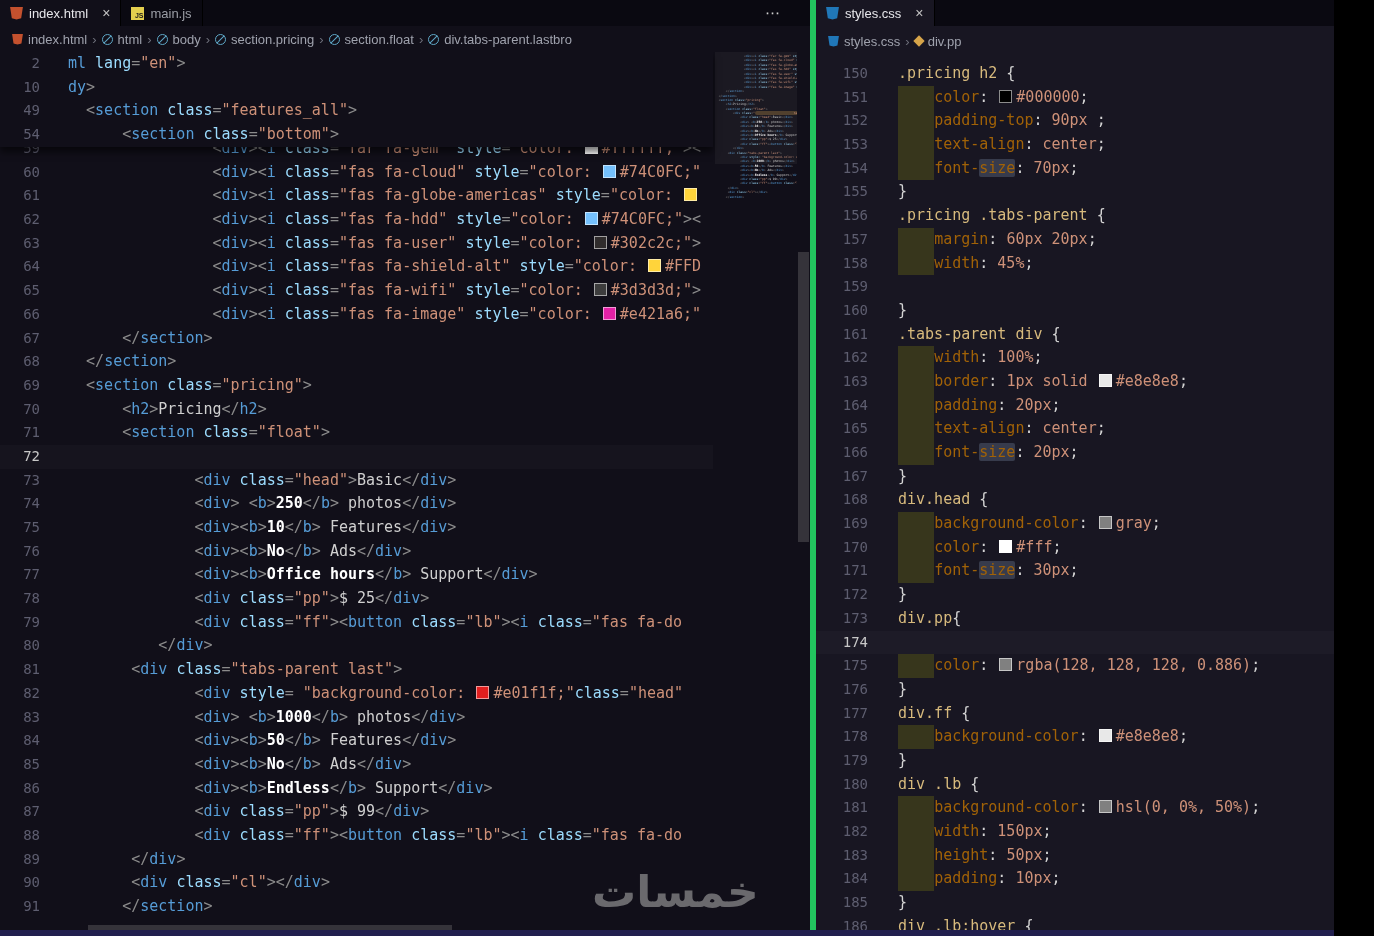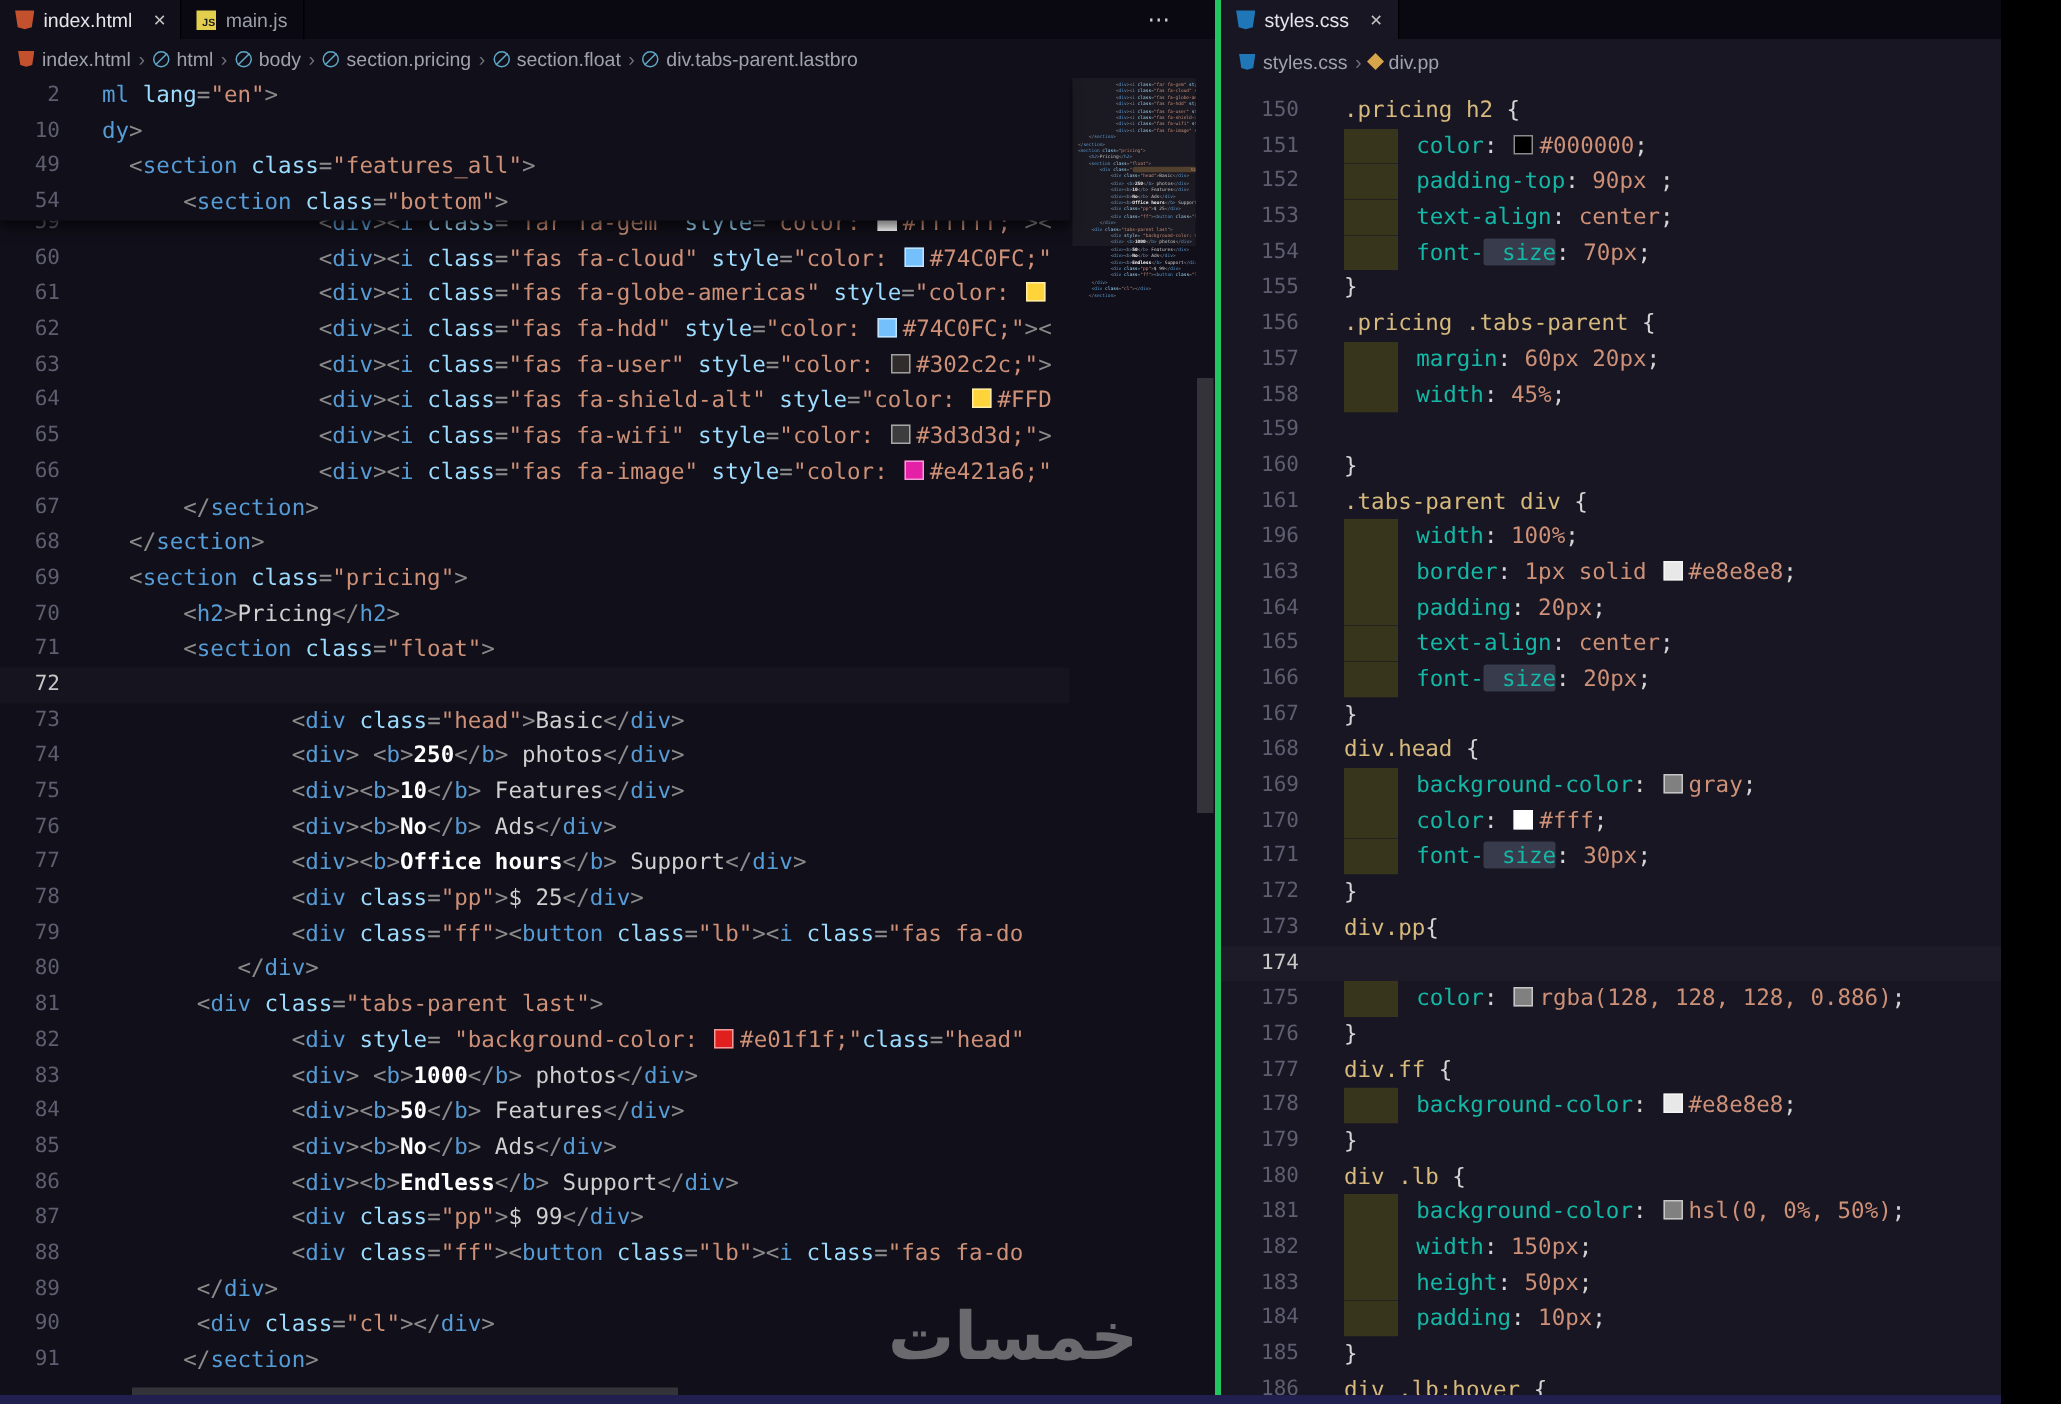--- a/index.html
+++ b/index.html
@@ -2,21 +2,21 @@
 <html><head>
 <meta charset="utf-8">
 <style>
   html,body{margin:0;padding:0;background:#000;}
   .window{position:relative;width:1334px;height:936px;background:#0b0a12;overflow:hidden;
           font-family:"Liberation Sans",sans-serif;}
 
   
   .group{position:absolute;top:0;height:936px;}
   .group-left{left:0;width:810px;}
-  .group-right{left:810px;width:564px;border-left:4px solid #22c55e;box-sizing:border-box;}
+  .group-right{left:810px;width:564px;border-left:6px solid #22c55e;box-sizing:border-box;}
 
   
   .tabbar{height:26px;background:#0a0911;display:flex;align-items:stretch;}
   .tab{display:flex;align-items:center;gap:6px;padding:0 10px;font-size:13px;color:#9b9ea6;
        background:#0a0911;border-right:1px solid #000;cursor:pointer;white-space:nowrap;}
   .group-left .tab.active{background:#110f19;color:#e6e6ea;}
   .group-right .tab.active{background:#181622;color:#e6e6ea;}
   .tab .close{margin-left:8px;font-size:14px;color:#c5c5c5;}
   .actions{margin-left:auto;display:flex;align-items:center;padding-right:28px;color:#cfcfcf;font-size:15px;letter-spacing:2px;}
 
@@ -59,21 +59,21 @@
   .codearea{position:absolute;top:85px;left:0;right:97px;}
 
   
   .c-p{color:#8b8b8b;}
   .c-t{color:#569cd6;}
   .c-a{color:#9cdcfe;}
   .c-s{color:#ce9178;}
   .c-x{color:#d0d0d0;}
   .c-b{color:#ffffff;font-weight:bold;}
   .c-sel{color:#d7ba7d;}
-  .c-pr{color:#14b8a6;padding-left:12px;}
+  .c-pr{color:#a16207;}
   .c-v{color:#ce9178;}
   .c-n{color:#d4d4d4;}
   .c-h{background:rgba(120,140,165,.32);border-radius:2px;}
   .c-hb{background:rgba(175,130,60,.38);border-radius:2px;padding-left:39px;}
   .c-ind{display:inline-block;height:23.7px;background:#37361c;vertical-align:top;}
   .sw{display:inline-block;width:11px;height:11px;border:1px solid rgba(255,255,255,.55);
       margin:0 4px 0 2px;vertical-align:-1px;}
 
   
   .minimap{position:absolute;top:2px;right:13px;width:82px;height:260px;overflow:hidden;z-index:6;}
@@ -254,21 +254,21 @@
         <div class="row"><span class="ln">152</span><span class="code"><span class="c-ind">    </span><span class="c-pr">padding-top</span><span class="c-n">: </span><span class="c-v">90px</span><span class="c-x"> </span><span class="c-n">;</span></span></div>
         <div class="row"><span class="ln">153</span><span class="code"><span class="c-ind">    </span><span class="c-pr">text-align</span><span class="c-n">: </span><span class="c-v">center</span><span class="c-n">;</span></span></div>
         <div class="row"><span class="ln">154</span><span class="code"><span class="c-ind">    </span><span class="c-pr">font-</span><span class="c-pr c-h">size</span><span class="c-n">: </span><span class="c-v">70px</span><span class="c-n">;</span></span></div>
         <div class="row"><span class="ln">155</span><span class="code"><span class="c-n">}</span></span></div>
         <div class="row"><span class="ln">156</span><span class="code"><span class="c-sel">.pricing</span><span class="c-x"> </span><span class="c-sel">.tabs-parent</span><span class="c-n"> {</span></span></div>
         <div class="row"><span class="ln">157</span><span class="code"><span class="c-ind">    </span><span class="c-pr">margin</span><span class="c-n">: </span><span class="c-v">60px 20px</span><span class="c-n">;</span></span></div>
         <div class="row"><span class="ln">158</span><span class="code"><span class="c-ind">    </span><span class="c-pr">width</span><span class="c-n">: </span><span class="c-v">45%</span><span class="c-n">;</span></span></div>
         <div class="row"><span class="ln">159</span><span class="code"></span></div>
         <div class="row"><span class="ln">160</span><span class="code"><span class="c-n">}</span></span></div>
         <div class="row"><span class="ln">161</span><span class="code"><span class="c-sel">.tabs-parent</span><span class="c-x"> </span><span class="c-sel">div</span><span class="c-n"> {</span></span></div>
-        <div class="row"><span class="ln">196</span><span class="code"><span class="c-ind">    </span><span class="c-pr">width</span><span class="c-n">: </span><span class="c-v">100%</span><span class="c-n">;</span></span></div>
+        <div class="row"><span class="ln">162</span><span class="code"><span class="c-ind">    </span><span class="c-pr">width</span><span class="c-n">: </span><span class="c-v">100%</span><span class="c-n">;</span></span></div>
         <div class="row"><span class="ln">163</span><span class="code"><span class="c-ind">    </span><span class="c-pr">border</span><span class="c-n">: </span><span class="c-v">1px solid </span><span class="sw" style="background: rgb(232, 232, 232);"></span><span class="c-v">#e8e8e8</span><span class="c-n">;</span></span></div>
         <div class="row"><span class="ln">164</span><span class="code"><span class="c-ind">    </span><span class="c-pr">padding</span><span class="c-n">: </span><span class="c-v">20px</span><span class="c-n">;</span></span></div>
         <div class="row"><span class="ln">165</span><span class="code"><span class="c-ind">    </span><span class="c-pr">text-align</span><span class="c-n">: </span><span class="c-v">center</span><span class="c-n">;</span></span></div>
         <div class="row"><span class="ln">166</span><span class="code"><span class="c-ind">    </span><span class="c-pr">font-</span><span class="c-pr c-h">size</span><span class="c-n">: </span><span class="c-v">20px</span><span class="c-n">;</span></span></div>
         <div class="row"><span class="ln">167</span><span class="code"><span class="c-n">}</span></span></div>
         <div class="row"><span class="ln">168</span><span class="code"><span class="c-sel">div.head</span><span class="c-n"> {</span></span></div>
         <div class="row"><span class="ln">169</span><span class="code"><span class="c-ind">    </span><span class="c-pr">background-color</span><span class="c-n">: </span><span class="sw" style="background: rgb(128, 128, 128);"></span><span class="c-v">gray</span><span class="c-n">;</span></span></div>
         <div class="row"><span class="ln">170</span><span class="code"><span class="c-ind">    </span><span class="c-pr">color</span><span class="c-n">: </span><span class="sw" style="background: rgb(255, 255, 255);"></span><span class="c-v">#fff</span><span class="c-n">;</span></span></div>
         <div class="row"><span class="ln">171</span><span class="code"><span class="c-ind">    </span><span class="c-pr">font-</span><span class="c-pr c-h">size</span><span class="c-n">: </span><span class="c-v">30px</span><span class="c-n">;</span></span></div>
         <div class="row"><span class="ln">172</span><span class="code"><span class="c-n">}</span></span></div>

